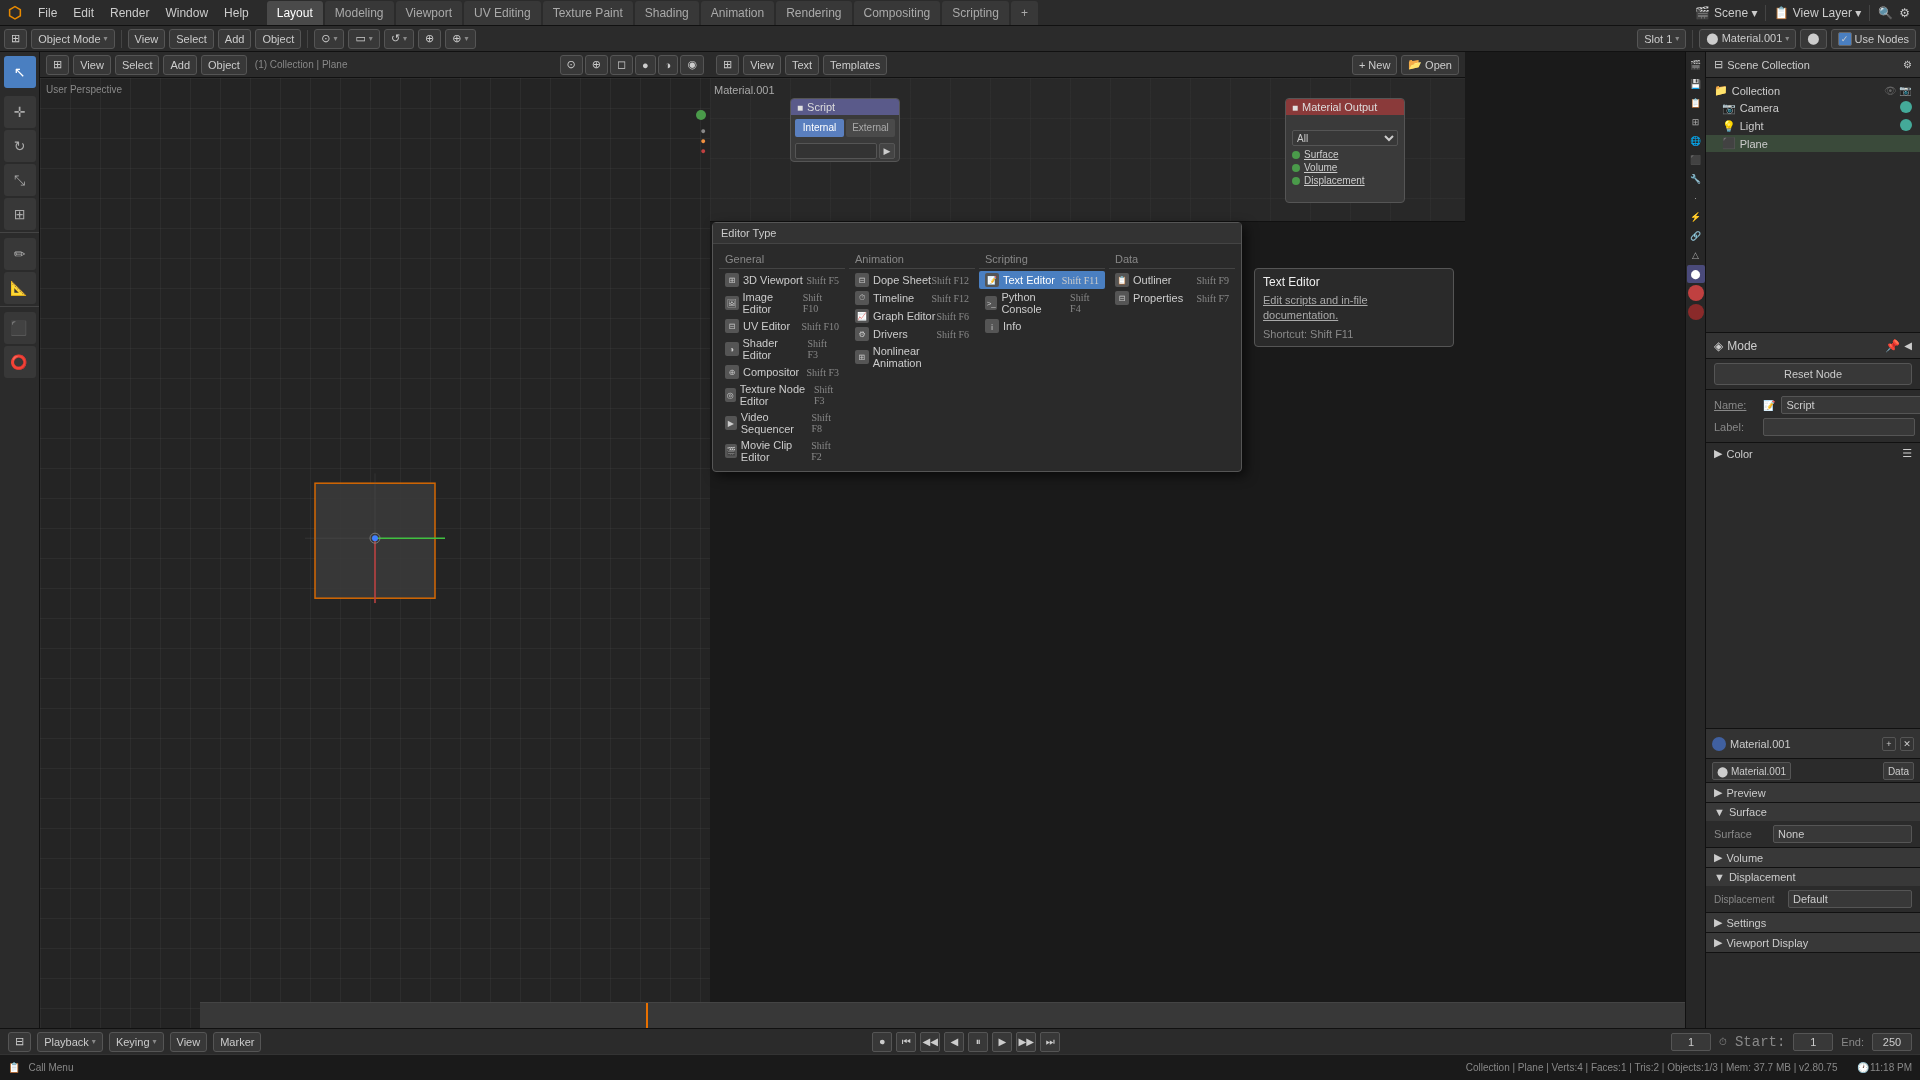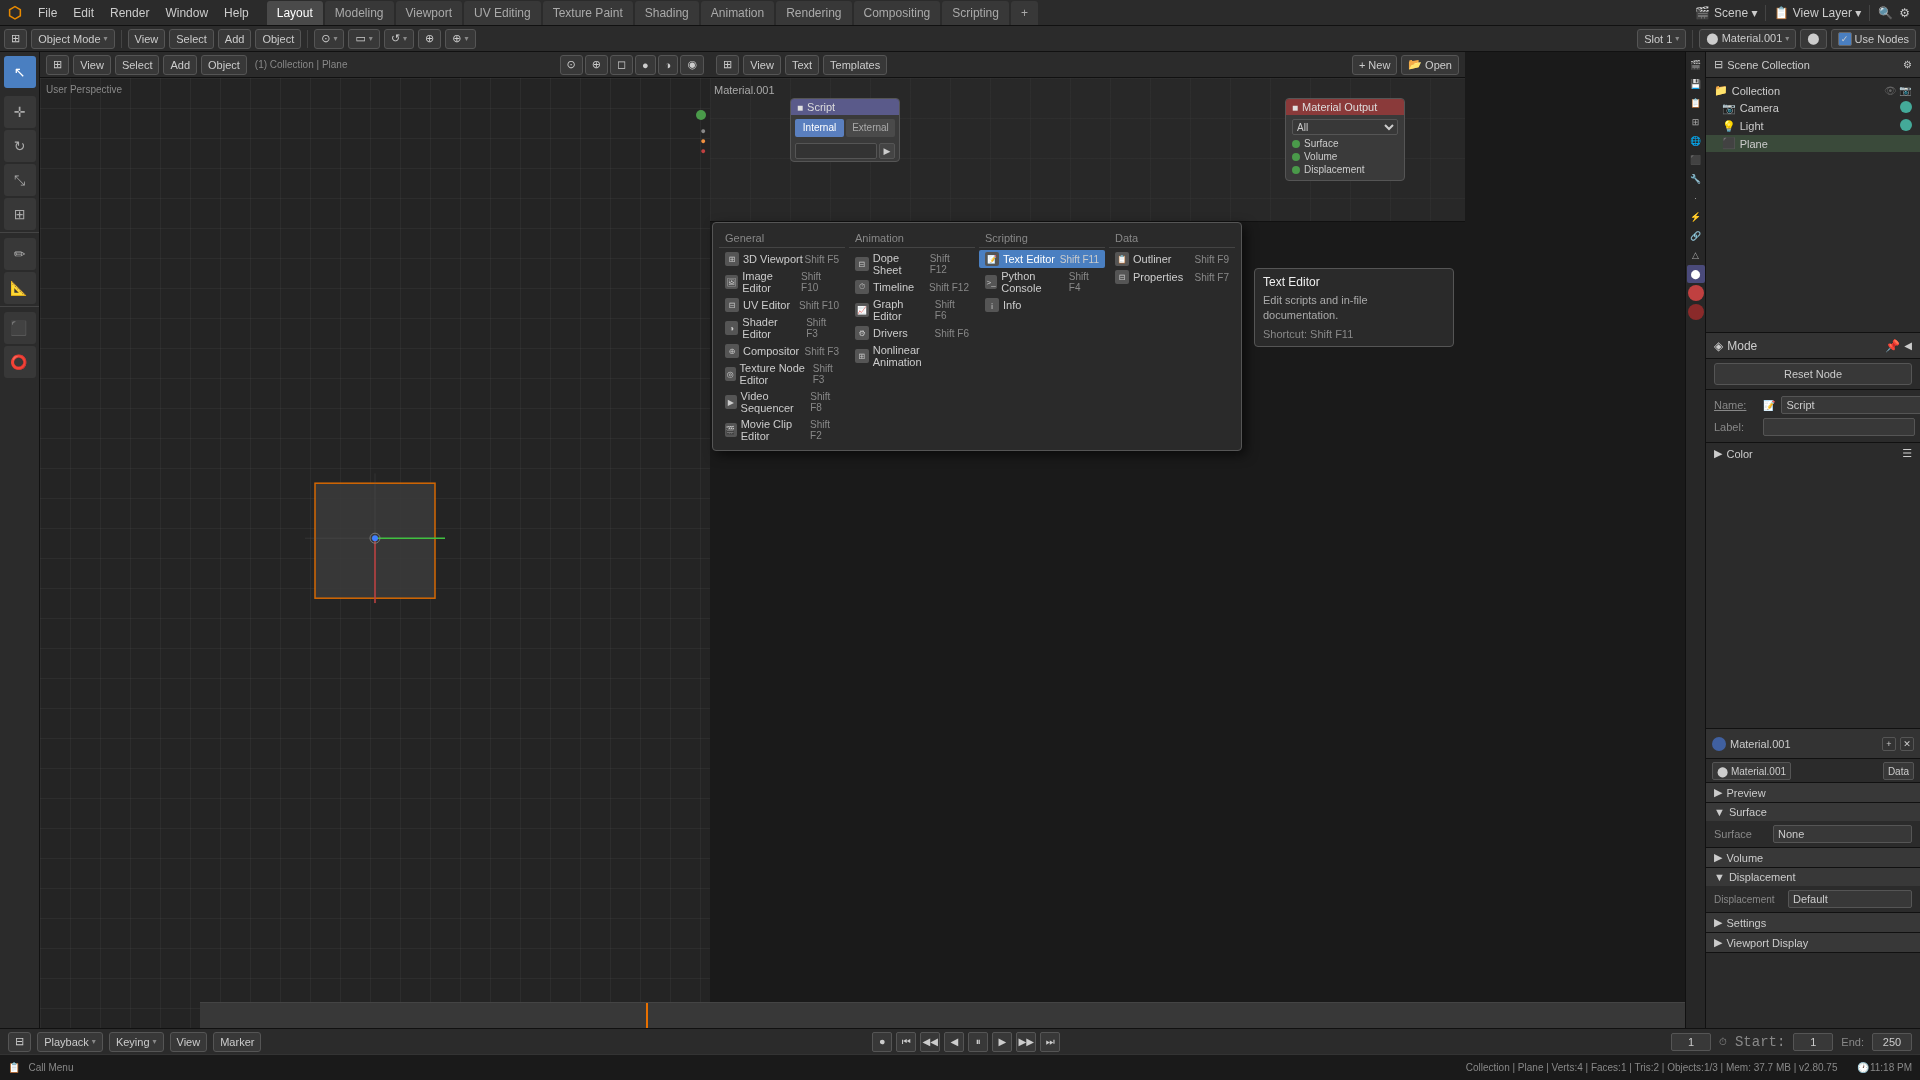--- a/index.html
+++ b/index.html
@@ -236,22 +236,23 @@
     .material-node-header {
       background: #8a3a3a;
       padding: 2px 6px;
       font-size: 11px;
       color: #ddd;
       display: flex;
       align-items: center;
       gap: 4px;
     }
     .material-node-body {
-      padding: 4px 6px;
+      padding: 15px 6px;
       font-size: 10px;
+      text-decoration: underline;
     }
     .material-node-row {
       display: flex;
       align-items: center;
       gap: 4px;
       padding: 1px 0;
     }
     .socket-dot {
       width: 8px;
       height: 8px;
@@ -315,20 +316,21 @@
       background: #555;
       border-radius: 2px;
       display: flex;
       align-items: center;
       justify-content: center;
       font-size: 8px;
     }
     .popup-shortcut {
       color: #888;
       font-size: 10px;
+      font-family: Liberation Serif, serif;
     }
 
     
     .tooltip-popup {
       position: absolute;
       top: 108px;
       left: 1030px;
       width: 200px;
       background: #2a2a2a;
       border: 1px solid #555;
@@ -338,20 +340,21 @@
       font-size: 11px;
     }
     .tooltip-title {
       font-size: 12px;
       color: #eee;
       margin-bottom: 4px;
     }
     .tooltip-desc {
       color: #aaa;
       line-height: 1.4;
+      text-decoration: underline;
     }
     .tooltip-shortcut {
       color: #888;
       margin-top: 4px;
     }
 
     
     .material-label {
       position: absolute;
       top: 104px;
@@ -681,20 +684,21 @@
         <div class="material-node-row">
           <div class="socket-dot green-dot"></div>
           <span>Displacement</span>
         </div>
       </div>
     </div>
   </div>
 </div>
 
 <div class="editor-type-popup" style="top:222px; left:712px;">
+  <div class="popup-header">Editor Type</div>
   <div class="popup-columns">
 
     <div class="popup-column">
       <div class="popup-col-header">General</div>
       <div class="popup-item">
         <div class="popup-item-left">
           <div class="popup-item-icon">⊞</div>
           <span>3D Viewport</span>
         </div>
         <span class="popup-shortcut">Shift F5</span>

